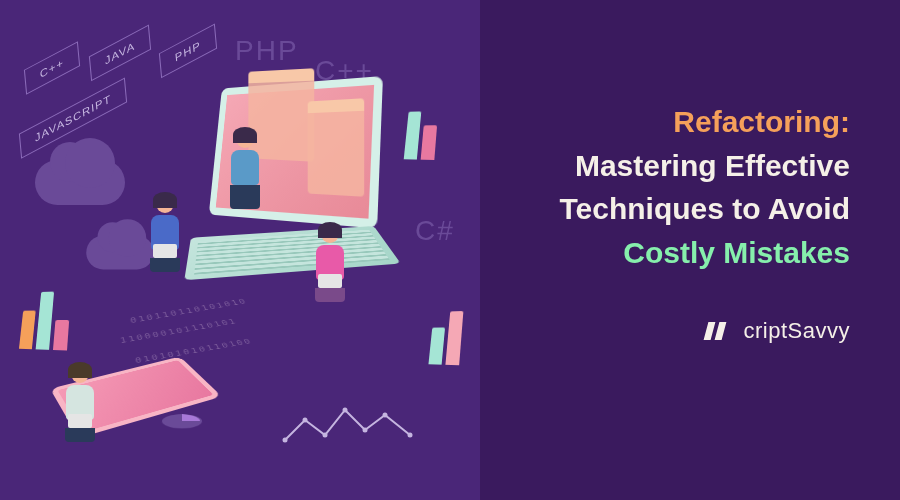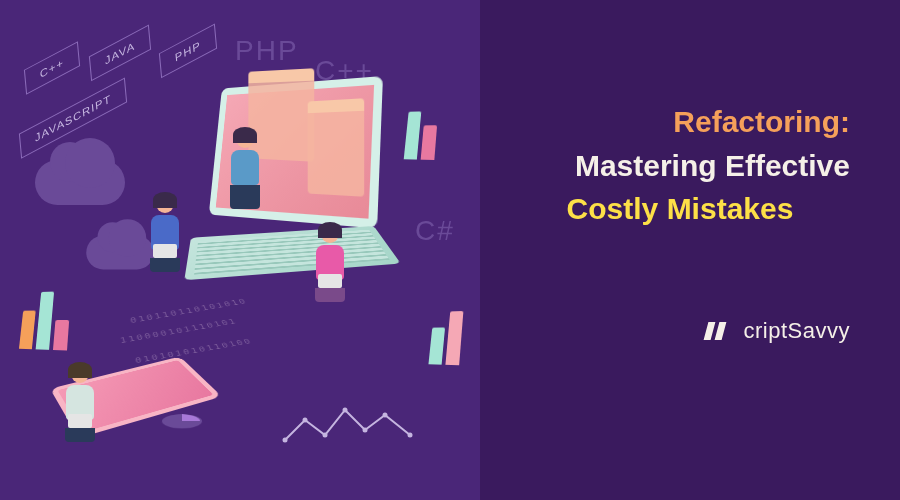--- a/index.html
+++ b/index.html
@@ -25,21 +25,21 @@
   padding: 100px 50px 0 30px;
   text-align: right;
 }
 .title-line {
   font-size: 30px;
   line-height: 1.45;
   font-weight: 700;
   color: #f5f0e8;
 }
 .accent-orange { color: #f5a05a; font-weight: 600; }
-.accent-pink { color: #fde047; text-align: center; }
+.accent-pink { color: #86efac; }
 .brand {
   position: absolute;
   bottom: 40px; right: 50px;
   display: flex; align-items: center; gap: 6px;
 }
 .brand-icon {
   width: 24px; height: 24px;
   transform: skewX(-15deg);
 }
 .brand-icon path { fill: #f5f0e8; }
@@ -273,20 +273,21 @@
     <div class="person-body" style="background:#d5e5e0;"></div>
     <div class="person-laptop"></div>
     <div class="person-legs" style="background:#2a3a5a; height:14px;"></div>
   </div>
 
 </div>
 
 <div class="right-panel">
   <div class="title-line accent-orange">Refactoring:</div>
   <div class="title-line">Mastering Effective</div>
+  <div class="title-line">Techniques to Avoid</div>
   <div class="title-line accent-pink">Costly Mistakes</div>
 
   <div class="brand">
     <svg class="brand-icon" viewBox="0 0 24 24">
       <path d="M3 3 L10 3 L10 21 L3 21 Z M14 3 L21 3 L21 21 L14 21 Z"></path>
     </svg>
     <span class="brand-text">criptSavvy</span>
   </div>
 </div>
 

